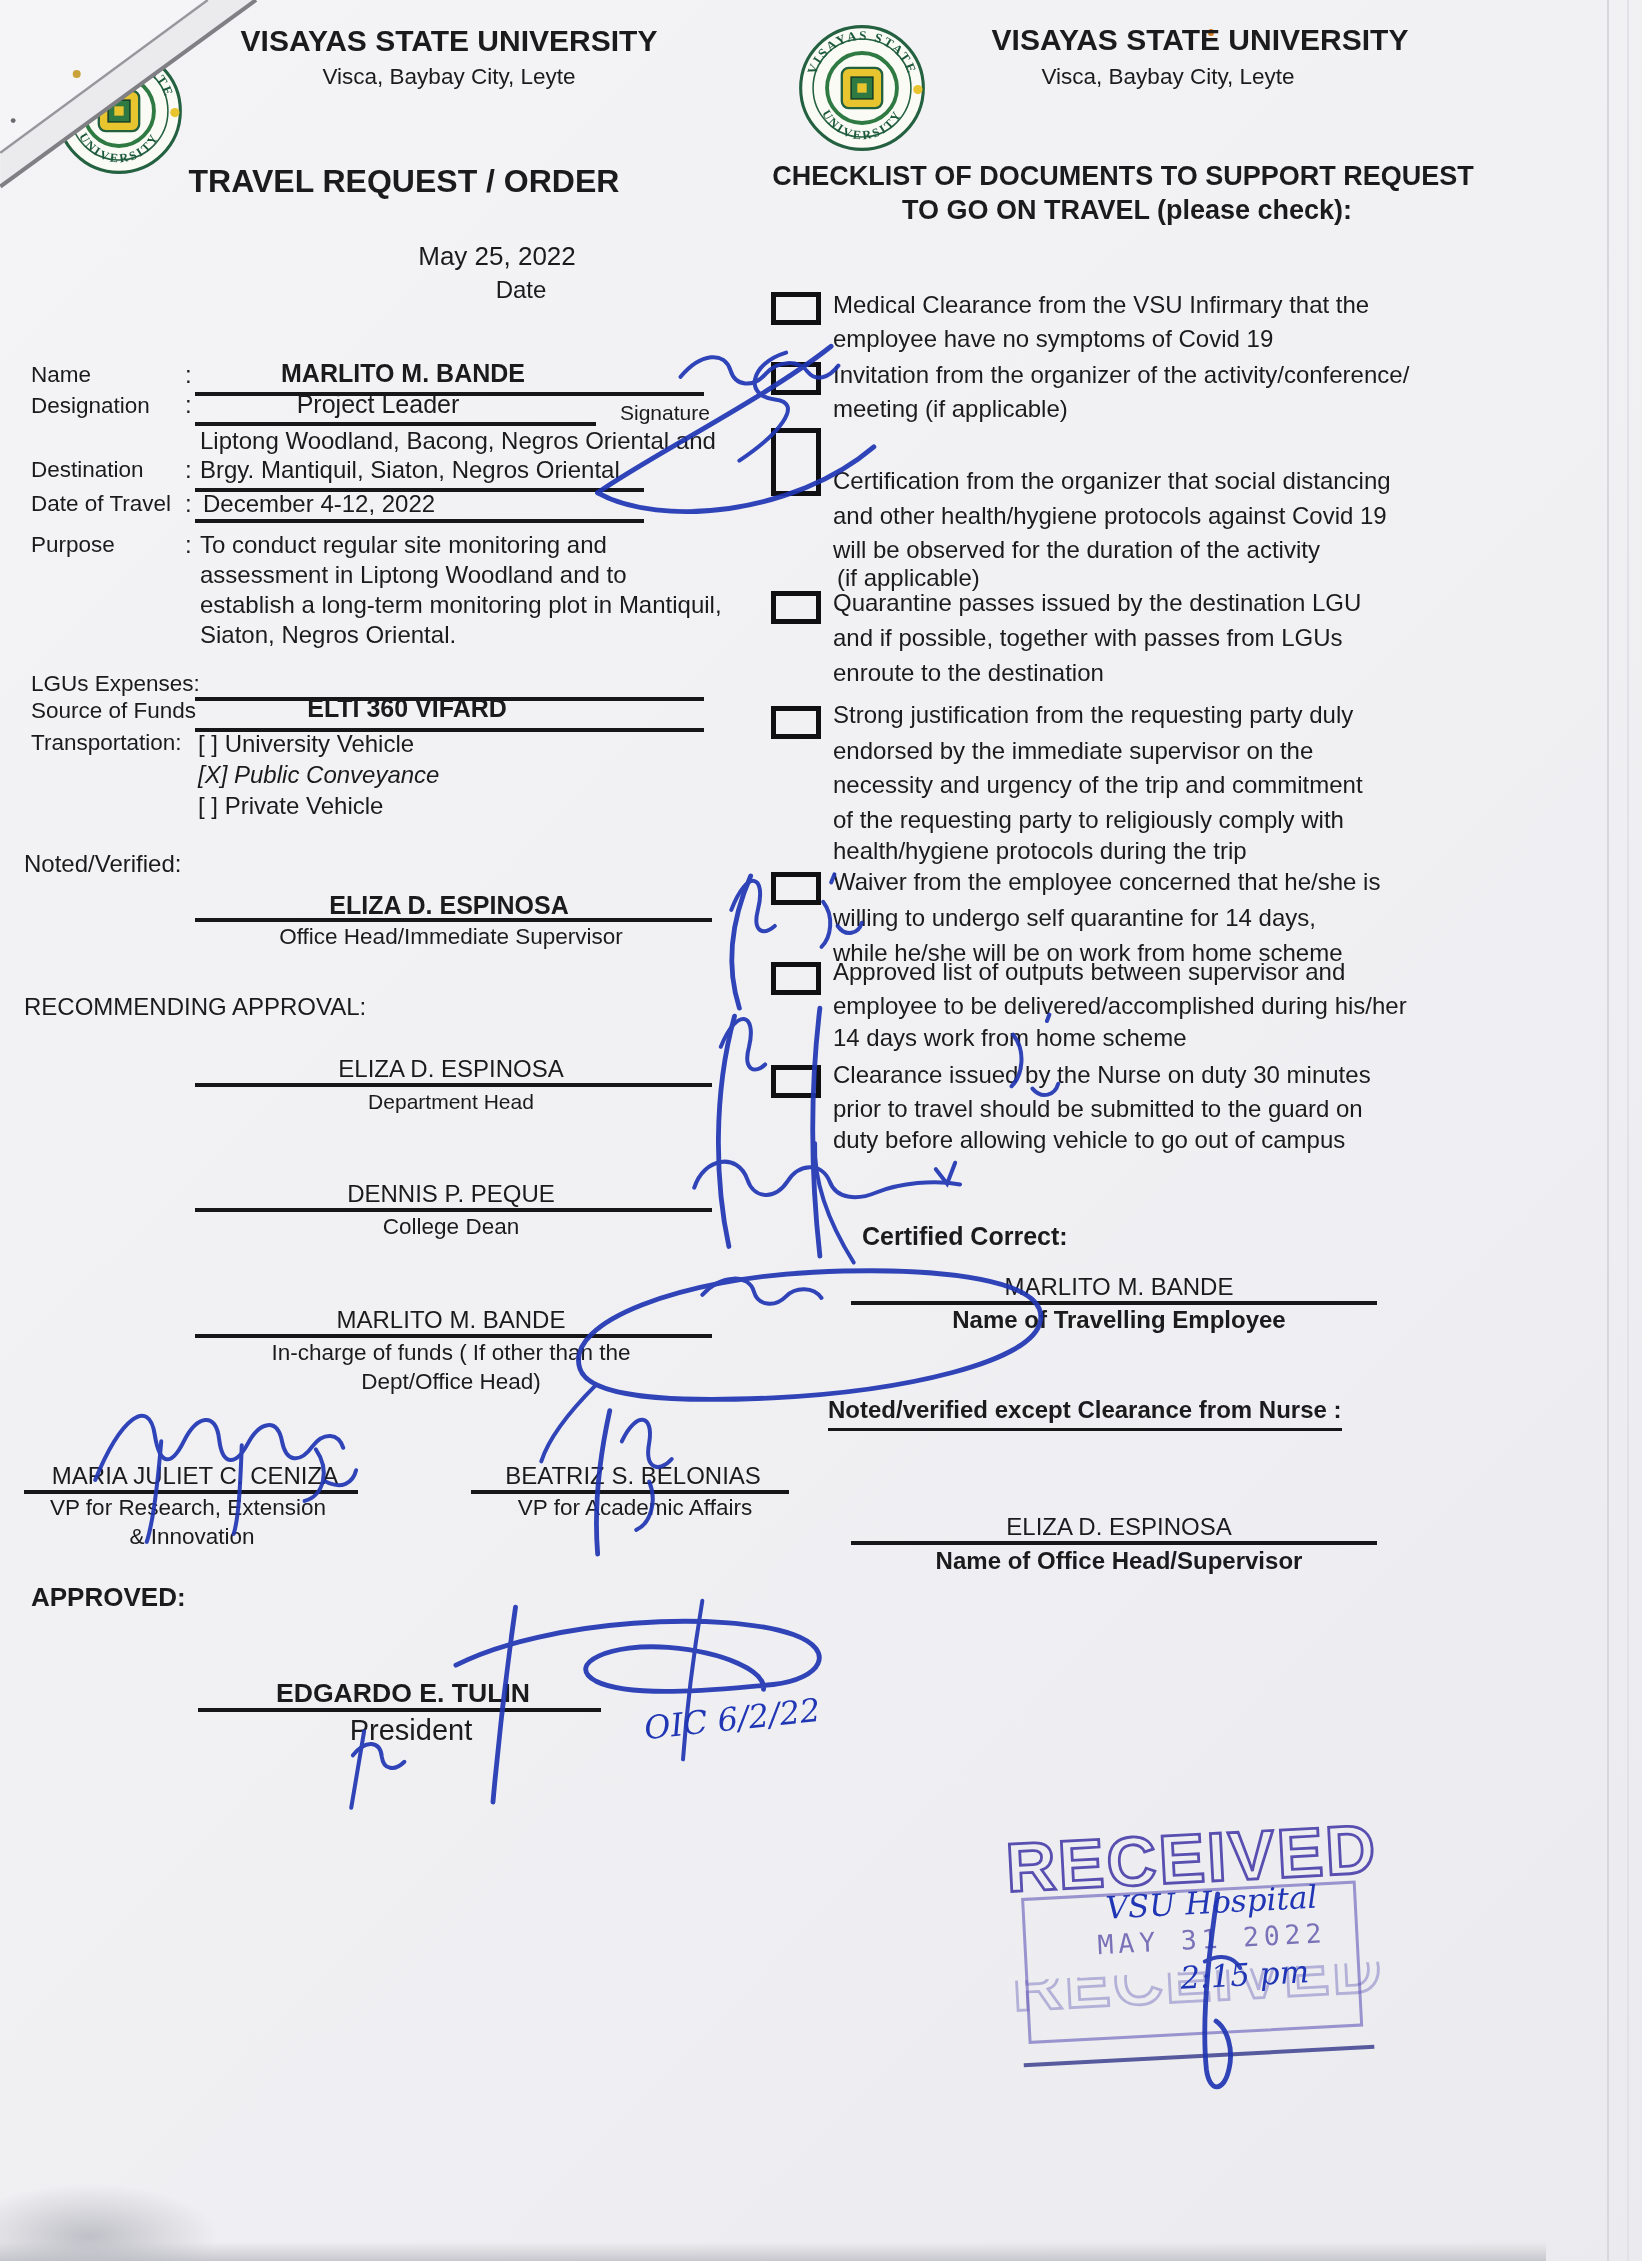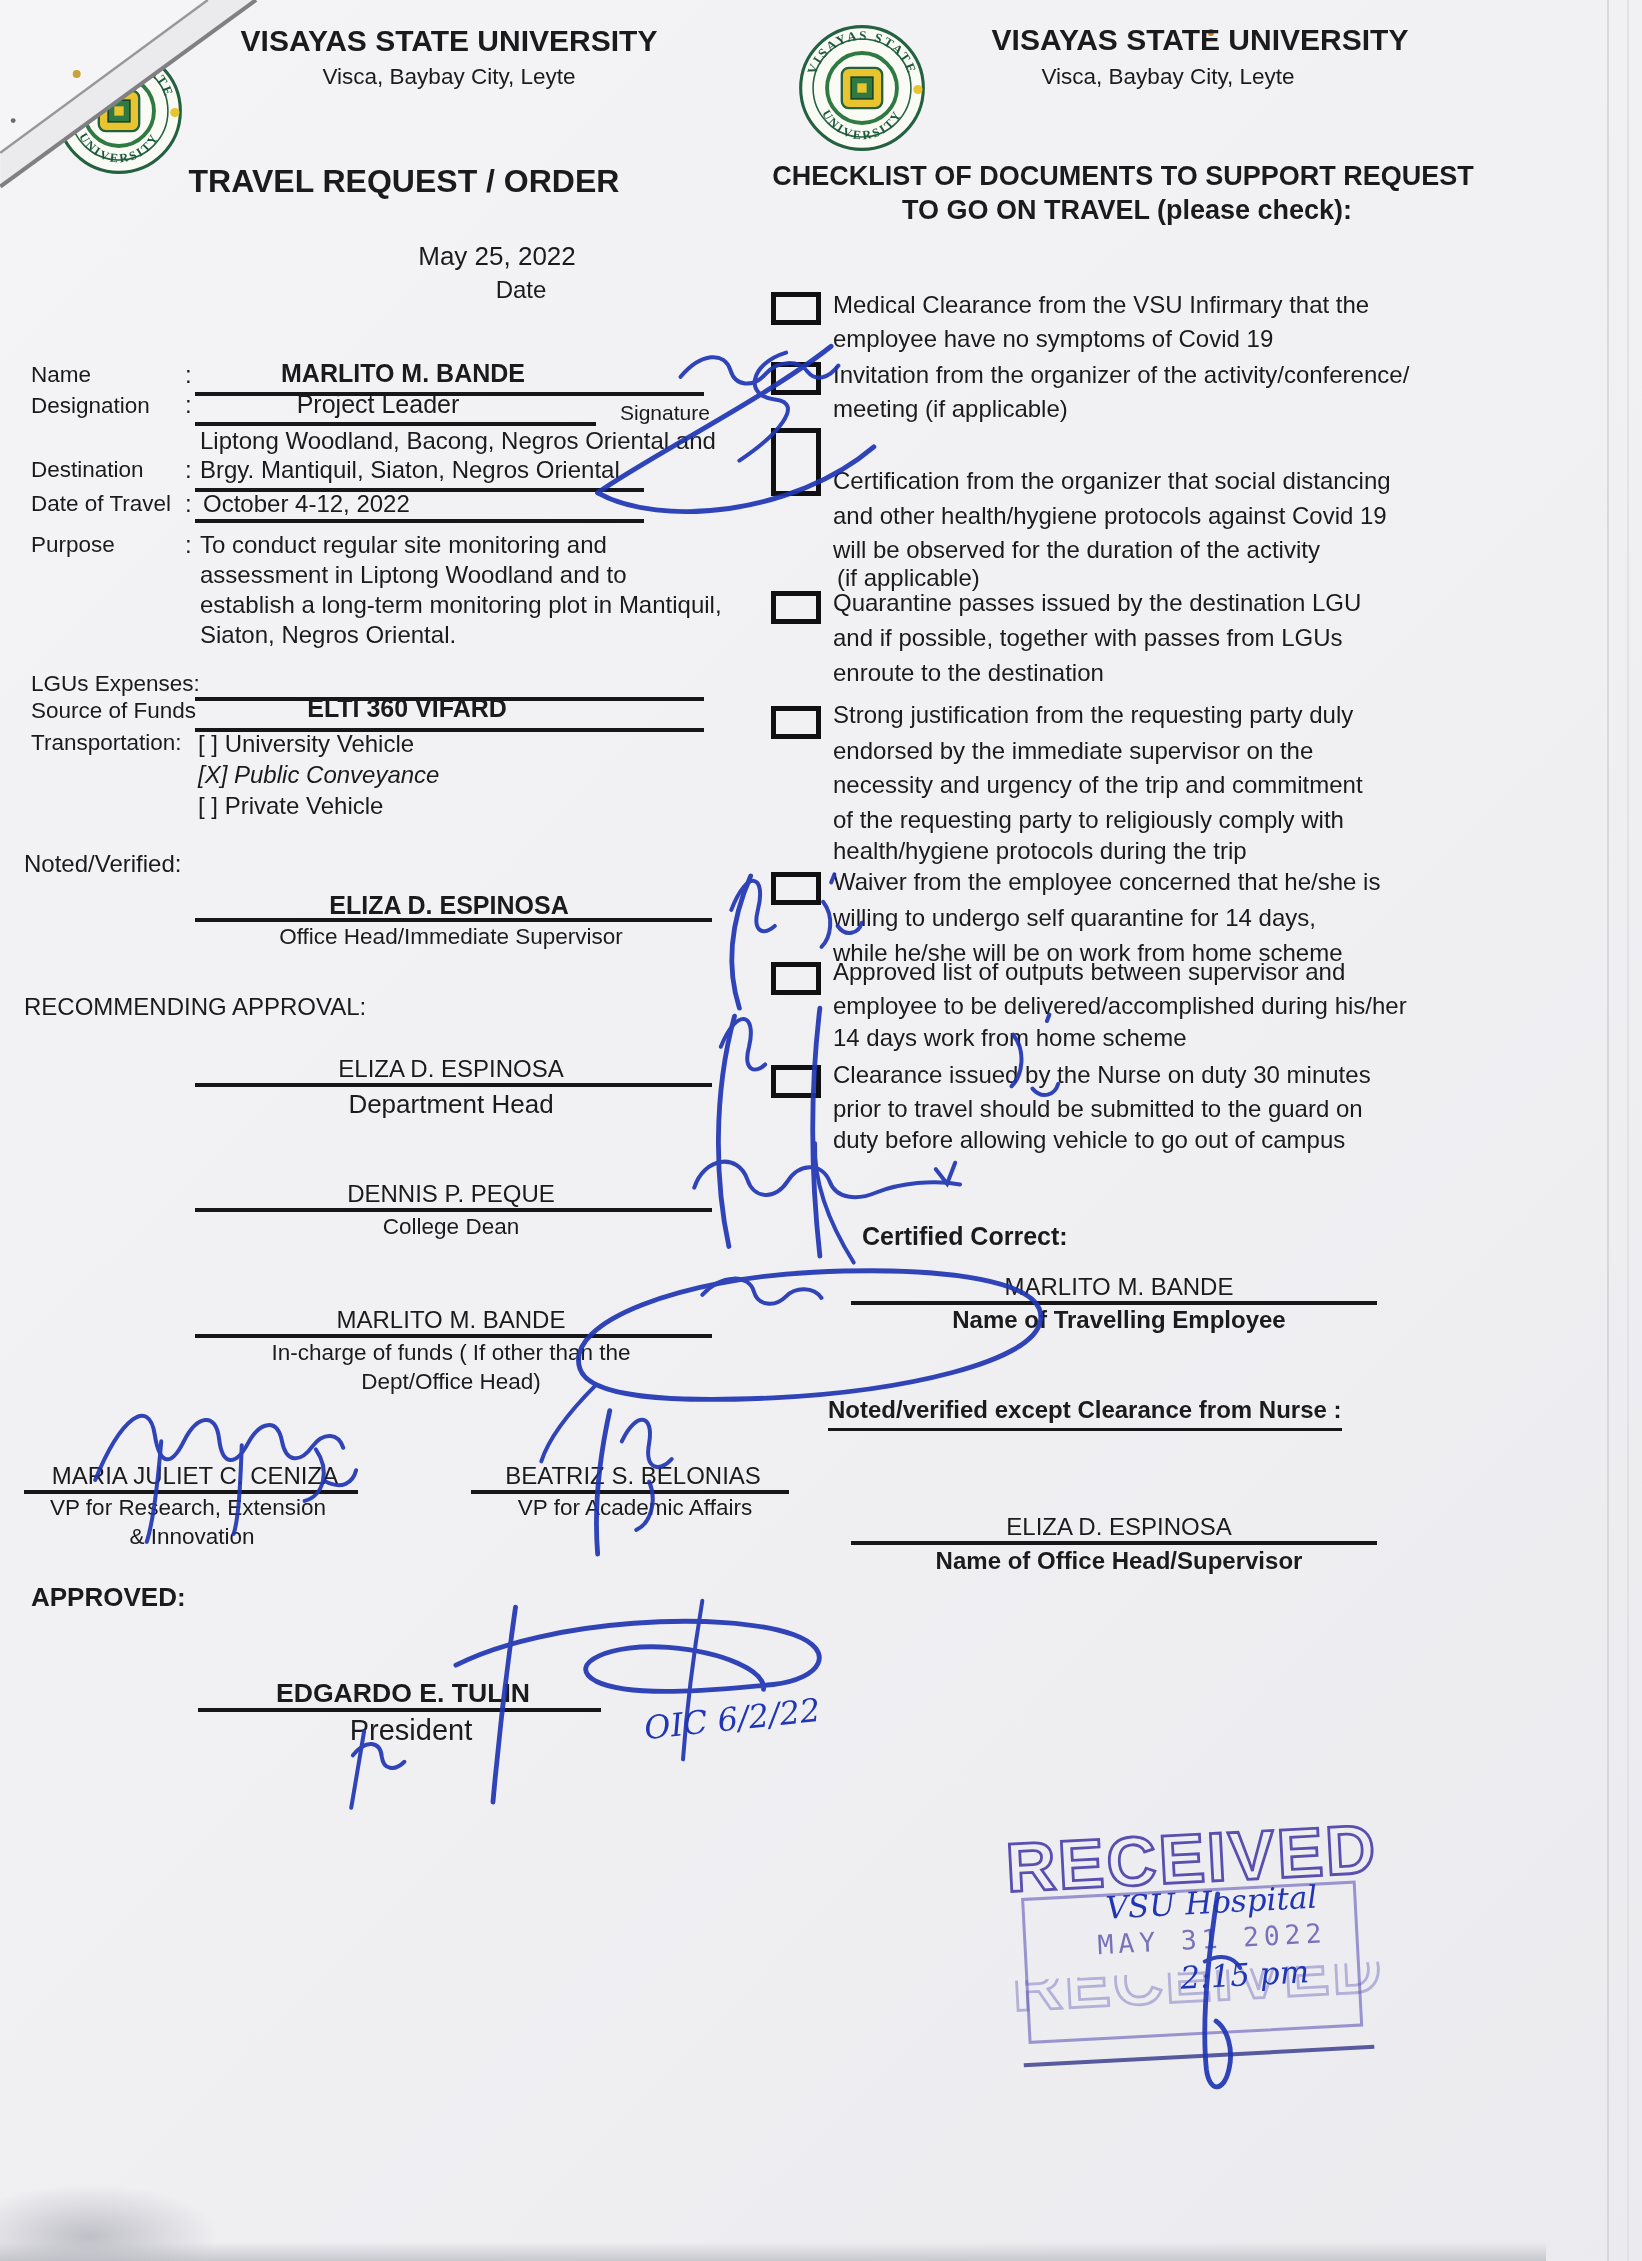--- a/index.html
+++ b/index.html
@@ -113,21 +113,21 @@
   <div class="ln" style="left:195px;top:422px;width:401px;"></div>
 
   <div class="t" style="left:200px;top:427px;">Liptong Woodland, Bacong, Negros Oriental and</div>
   <div class="t" style="left:31px;top:457px;font-size:22.5px;">Destination</div>
   <div class="t" style="left:185px;top:456px;">:</div>
   <div class="t" style="left:200px;top:456px;">Brgy. Mantiquil, Siaton, Negros Oriental</div>
   <div class="ln" style="left:195px;top:488px;width:449px;"></div>
 
   <div class="t" style="left:31px;top:491px;font-size:22.5px;">Date of Travel</div>
   <div class="t" style="left:185px;top:490px;">:</div>
-  <div class="t" style="left:203px;top:490px;">October 4-12, 2022</div>
+  <div class="t" style="left:203px;top:490px;">December 4-12, 2022</div>
   <div class="ln" style="left:195px;top:519px;width:449px;"></div>
 
   <div class="t" style="left:31px;top:532px;font-size:22.5px;">Purpose</div>
   <div class="t" style="left:185px;top:531px;">:</div>
   <div class="t" style="left:200px;top:531px;">To conduct regular site monitoring and</div>
   <div class="t" style="left:200px;top:561px;">assessment in Liptong Woodland and to</div>
   <div class="t" style="left:200px;top:591px;">establish a long-term monitoring plot in Mantiquil,</div>
   <div class="t" style="left:200px;top:621px;">Siaton, Negros Oriental.</div>
 
   <div class="t" style="left:31px;top:671px;font-size:22.5px;">LGUs Expenses:</div>
@@ -141,21 +141,21 @@
   <div class="t" style="left:198px;top:792px;"><span>[ ]</span> <span>Private Vehicle</span></div>
 
   <div class="t" style="left:24px;top:850px;">Noted/Verified:</div>
   <div class="t b c" style="left:449px;top:891px;font-size:25px;">ELIZA D. ESPINOSA</div>
   <div class="ln" style="left:195px;top:918px;width:517px;"></div>
   <div class="t c" style="left:451px;top:924px;font-size:22.5px;">Office Head/Immediate Supervisor</div>
 
   <div class="t" style="left:24px;top:993px;">RECOMMENDING APPROVAL:</div>
   <div class="t c" style="left:451px;top:1055px;">ELIZA D. ESPINOSA</div>
   <div class="ln" style="left:195px;top:1083px;width:517px;"></div>
-  <div class="t c" style="left:451px;top:1090px;font-size:26px;">Department Head</div>
+  <div class="t c" style="left:451px;top:1090px;font-size:21px;">Department Head</div>
   <div class="t c" style="left:451px;top:1180px;">DENNIS P. PEQUE</div>
   <div class="ln" style="left:195px;top:1208px;width:517px;"></div>
   <div class="t c" style="left:451px;top:1214px;font-size:22.5px;">College Dean</div>
   <div class="t c" style="left:451px;top:1306px;">MARLITO M. BANDE</div>
   <div class="ln" style="left:195px;top:1334px;width:517px;"></div>
   <div class="t c" style="left:451px;top:1340px;font-size:22.5px;">In-charge of funds ( If other than the</div>
   <div class="t c" style="left:451px;top:1369px;font-size:22.5px;">Dept/Office Head)</div>
 
   <div class="t c" style="left:195px;top:1462px;">MARIA JULIET C. CENIZA</div>
   <div class="ln" style="left:24px;top:1490px;width:334px;"></div>

